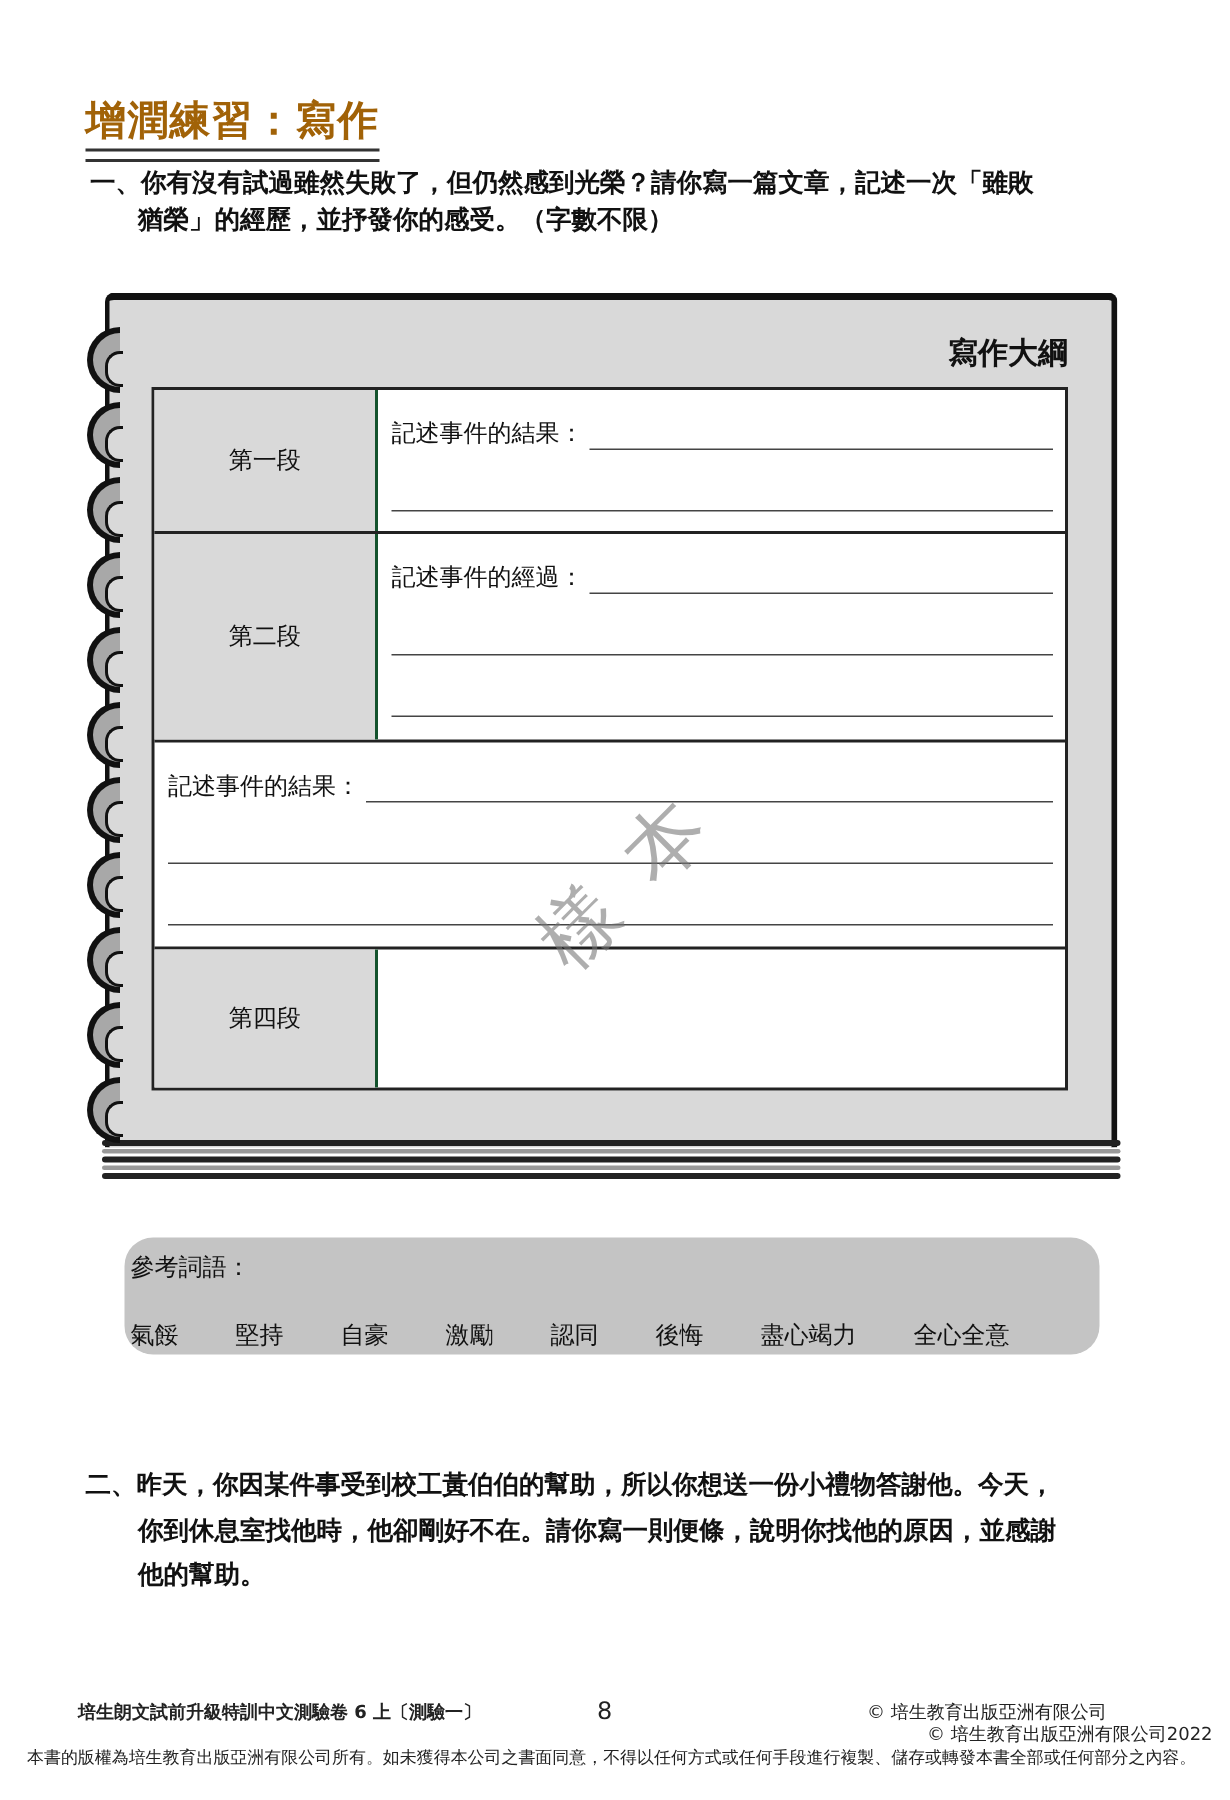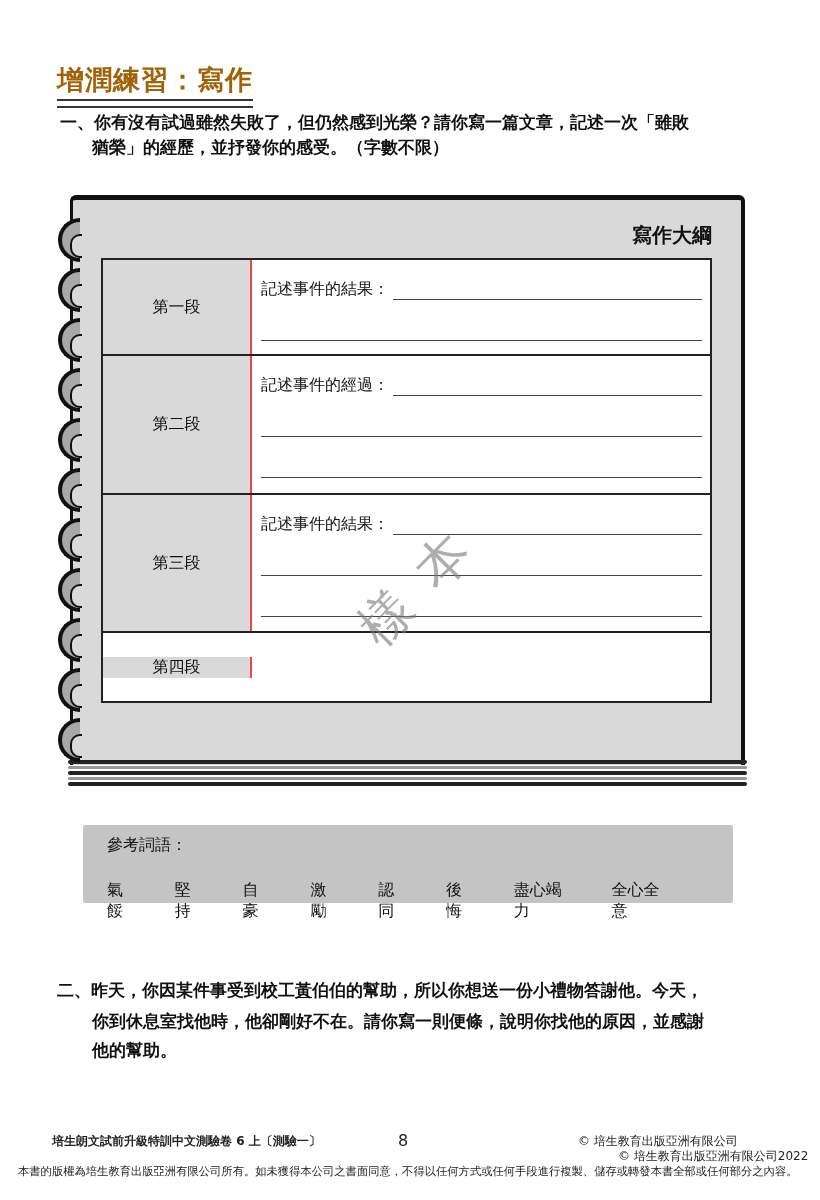--- a/index.html
+++ b/index.html
@@ -22,32 +22,32 @@
   .nb-stack div.g { background:#999; height:3px; }
   .ring { width:22px; height:44px; border:4px solid #111; border-right:none;
     border-radius:22px 0 0 22px; background:#a8a8a8; box-sizing:border-box; }
   .ring-inner { position:absolute; left:8px; top:12px; width:10px; height:20px;
     background:#d9d9d9; border:2px solid #111; border-right:none; border-radius:10px 0 0 10px; }
 
   .outline-title { left:101px; top:222px; width:611px; text-align:right; font-size:20px; font-weight:bold; }
   .tbl { left:101px; top:258px; width:611px; border:2px solid #222; box-sizing:border-box; background:#fff; }
   .row { display:flex; border-top:2px solid #222; box-sizing:border-box; }
   .row:first-child { border-top:none; }
-  .cell-label { width:147px; background:#d9d9d9; border-right:2px solid #ef4444;
+  .cell-label { width:147px; background:#d9d9d9; border-right:2px solid #14532d;
     display:flex; align-items:center; justify-content:center; font-family:"DejaVu Serif","Liberation Serif",serif; font-size:16px; }
   .cell-body { flex:1; padding:0 8px 0 9px; position:relative; font-family:"DejaVu Serif","Liberation Serif",serif; font-size:16px; }
   .prompt-line { display:flex; align-items:flex-end; height:22px; margin-top:18px; }
   .prompt-line .fill { flex:1; border-bottom:1.5px solid #444; margin-left:4px; height:16px; }
   .blank { border-bottom:1.5px solid #444; height:40px; }
 
   .watermark { left:345px; top:545px; font-size:52px; color:rgba(120,120,120,0.6);
     transform:rotate(-45deg); transform-origin:center; font-family:"DejaVu Sans",sans-serif; letter-spacing:28px; }
 
-  .ref-box { left:83px; top:825px; width:650px; height:78px; background:#c4c4c4; border-radius:2px;
-    box-sizing:border-box; padding:10px 24px; font-family:"DejaVu Serif","Liberation Serif",serif; font-size:16px; }
+  .ref-box { left:83px; top:825px; width:650px; height:78px; background:#c4c4c4; border-radius:19px;
+    box-sizing:border-box; padding:10px 4px; font-family:"DejaVu Serif","Liberation Serif",serif; font-size:16px; }
   .ref-words { display:flex; margin-top:24px; }
   .ref-words span { margin-right:38px; }
 
   .q2-l1 { left:57px; top:978px; }
   .q2-l2 { left:92px; top:1009px; }
   .q2-l3 { left:92px; top:1038px; }
   .ul { text-decoration:underline; }
 
   .footer { font-size:12px; color:#222; }
   .f-book { left:52px; top:1133px;font-weight:bold; }
@@ -127,31 +127,30 @@
     <div class="cell-body">
       <div class="prompt-line">
           <span>記述事件的經過：</span>
           <span class="fill"></span>
         </div>
       <div class="blank"></div>
       <div class="blank"></div>
     </div>
   </div>
   <div class="row" style="height:138px;">
-    <div class="cell-label">第三段</div>
     <div class="cell-body">
       <div class="prompt-line">
           <span>記述事件的結果：</span>
           <span class="fill"></span>
         </div>
       <div class="blank"></div>
       <div class="blank"></div>
     </div>
   </div>
-  <div class="row" style="height:70px;align-items:center;">
+  <div class="row" style="height:94px;">
     <div class="cell-label">第四段</div>
   </div>
 </div>
 
 <div class="abs watermark">樣本</div>
 
 <div class="abs ref-box">
   <div>參考詞語：</div>
   <div class="ref-words">
     <span>氣餒</span>

